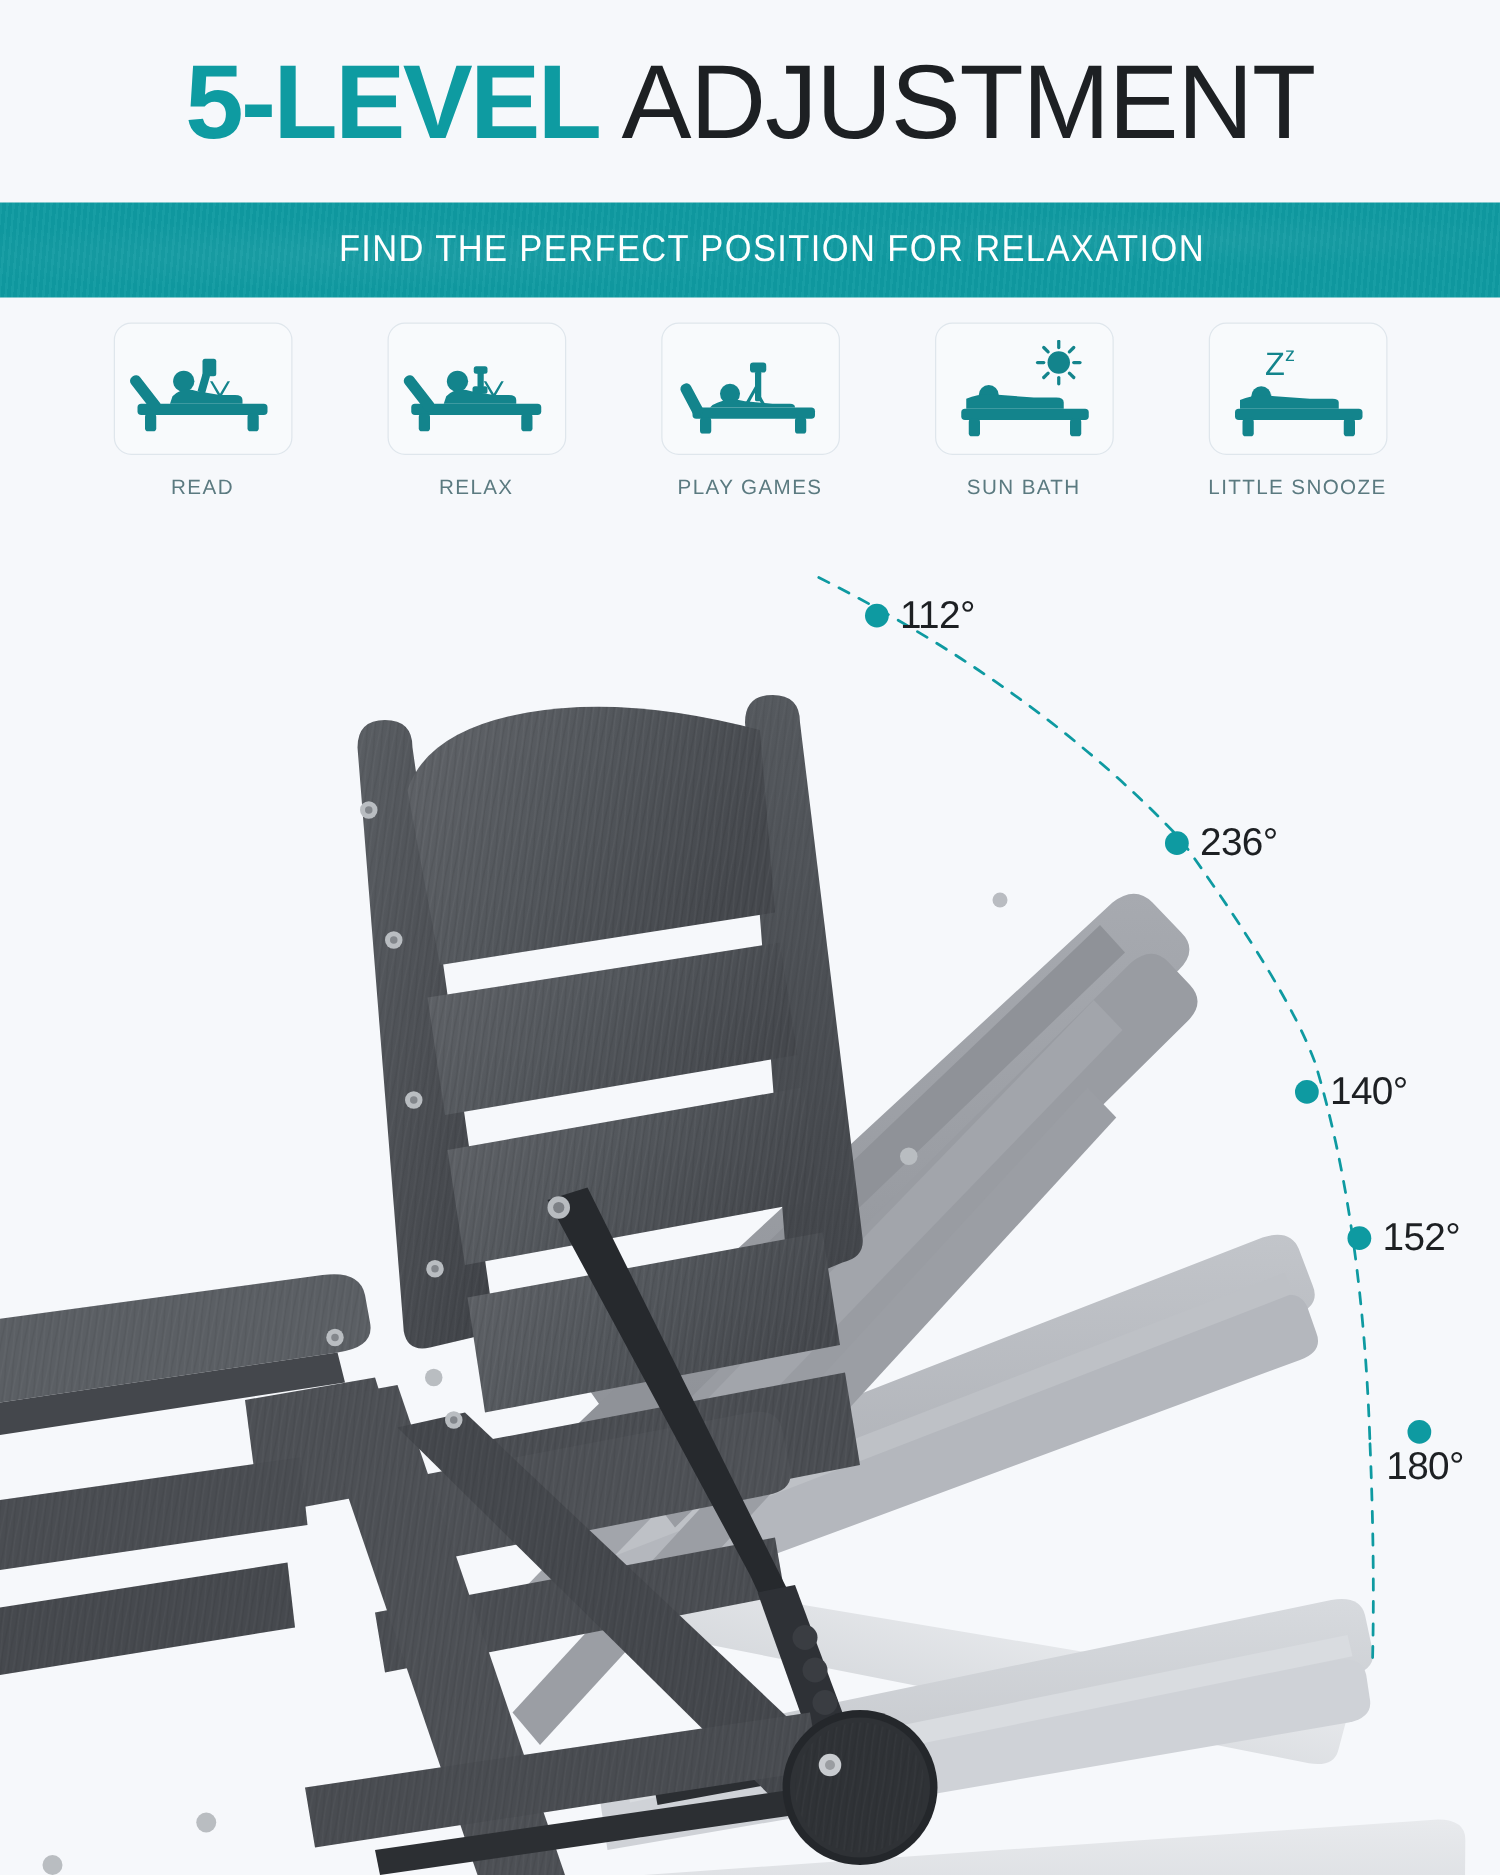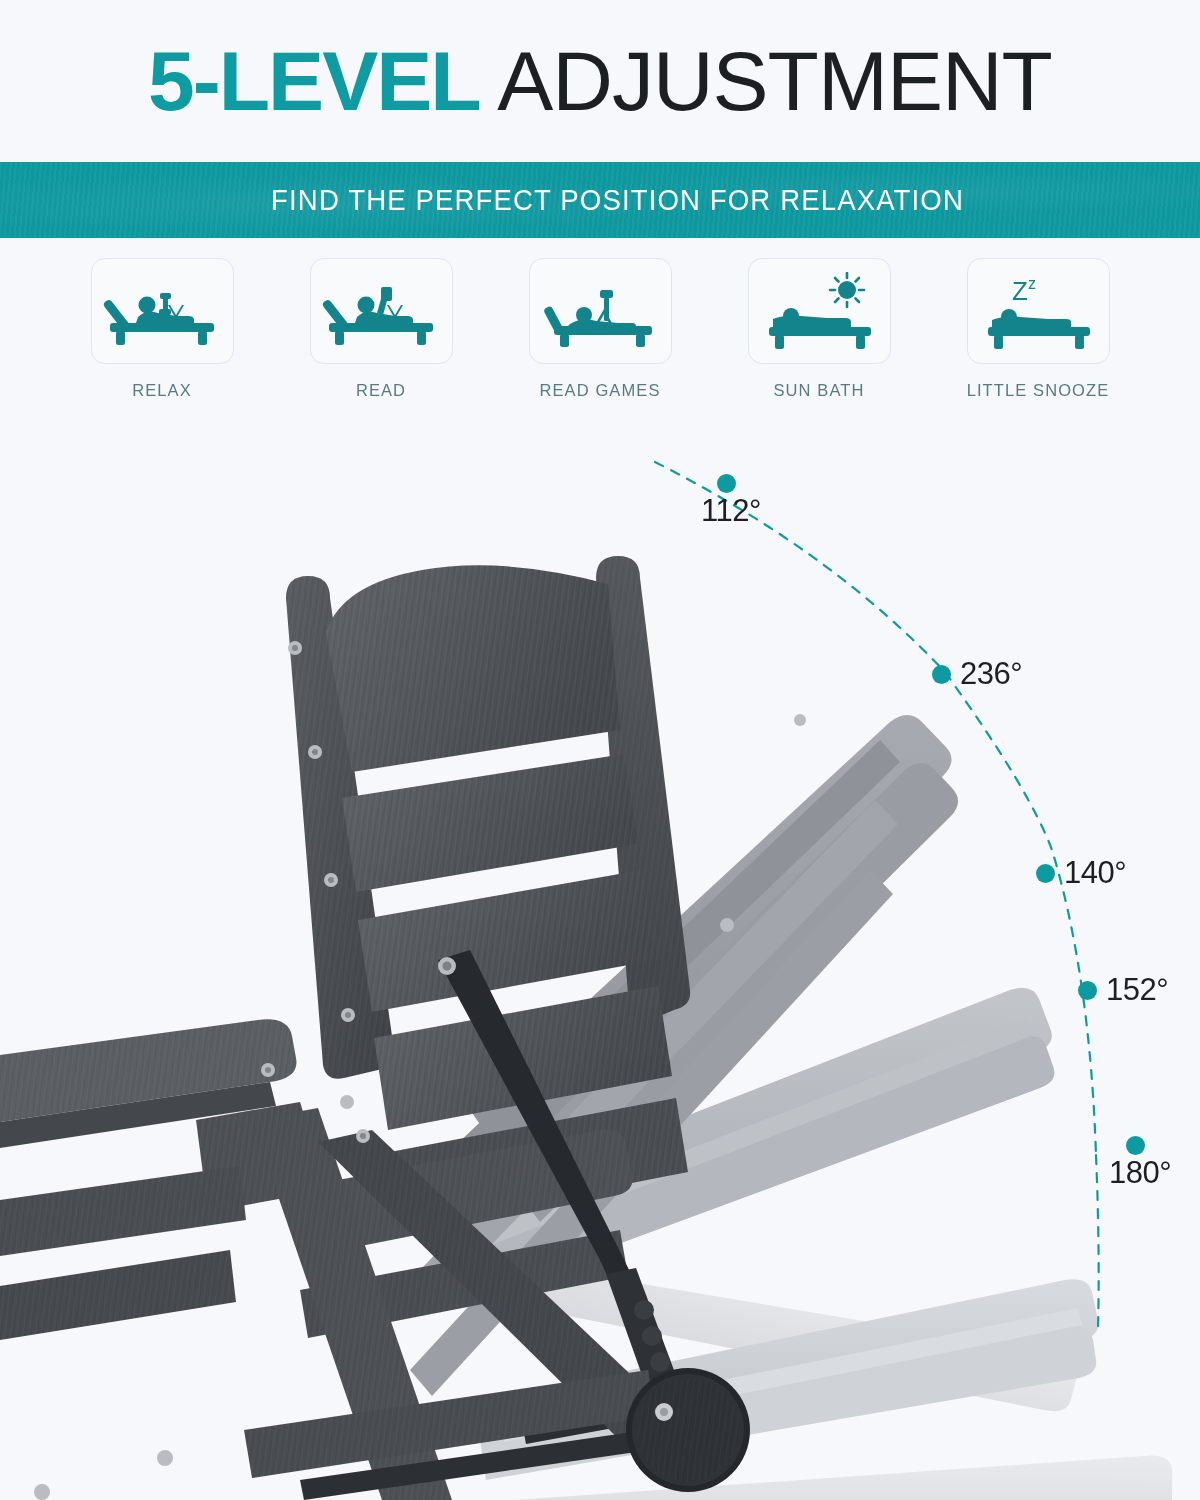--- a/index.html
+++ b/index.html
@@ -91,20 +91,39 @@
     <div class="title">
       <span class="t-accent">5-LEVEL</span><span class="t-main"> ADJUSTMENT</span>
     </div>
   </div>
 
   <div class="banner">
     <div class="banner-text">FIND THE PERFECT POSITION FOR RELAXATION</div>
   </div>
 
   <div class="icon-row">
+
+    <div class="icon-cell">
+      <div class="icon-box">
+        <svg width="120" height="72" viewBox="0 0 120 72">
+          <g fill="#13848c">
+            <rect x="8" y="48" width="104" height="9" rx="3"></rect>
+            <rect x="14" y="56" width="9" height="14" rx="2.5"></rect>
+            <rect x="96" y="56" width="9" height="14" rx="2.5"></rect>
+            <rect x="10" y="23" width="9" height="34" rx="4" transform="rotate(-38 14 40)"></rect>
+            <circle cx="45" cy="30" r="8.5"></circle>
+            <path d="M36 42 Q44 34 56 38 L74 41 L86 41 Q92 41 92 45 L92 48 L34 48 Z"></path>
+            <path d="M66 30 L74 44 L82 30 L80 30 L74 40 L68 30 Z"></path>
+            <path d="M56 38 L60 24 L66 26 L62 40 Z"></path>
+            <rect x="60" y="12" width="11" height="14" rx="2"></rect>
+          </g>
+        </svg>
+      </div>
+      <div class="icon-label">READ</div>
+    </div>
 
     <div class="icon-cell">
       <div class="icon-box">
         <svg width="120" height="72" viewBox="0 0 120 72">
           <g fill="#13848c">
             <rect x="8" y="48" width="104" height="9" rx="3"></rect>
             <rect x="14" y="56" width="9" height="14" rx="2.5"></rect>
             <rect x="96" y="56" width="9" height="14" rx="2.5"></rect>
             <rect x="10" y="23" width="9" height="34" rx="4" transform="rotate(-38 14 40)"></rect>
             <circle cx="45" cy="30" r="8.5"></circle>
@@ -116,52 +135,33 @@
           </g>
         </svg>
       </div>
       <div class="icon-label">RELAX</div>
     </div>
 
     <div class="icon-cell">
       <div class="icon-box">
         <svg width="120" height="72" viewBox="0 0 120 72">
           <g fill="#13848c">
-            <rect x="8" y="48" width="104" height="9" rx="3"></rect>
-            <rect x="14" y="56" width="9" height="14" rx="2.5"></rect>
-            <rect x="96" y="56" width="9" height="14" rx="2.5"></rect>
-            <rect x="10" y="23" width="9" height="34" rx="4" transform="rotate(-38 14 40)"></rect>
-            <circle cx="45" cy="30" r="8.5"></circle>
-            <path d="M36 42 Q44 34 56 38 L74 41 L86 41 Q92 41 92 45 L92 48 L34 48 Z"></path>
-            <path d="M66 30 L74 44 L82 30 L80 30 L74 40 L68 30 Z"></path>
-            <path d="M56 38 L60 24 L66 26 L62 40 Z"></path>
-            <rect x="60" y="12" width="11" height="14" rx="2"></rect>
-          </g>
-        </svg>
-      </div>
-      <div class="icon-label">READ</div>
-    </div>
-
-    <div class="icon-cell">
-      <div class="icon-box">
-        <svg width="120" height="72" viewBox="0 0 120 72">
-          <g fill="#13848c">
             <rect x="14" y="51" width="98" height="9" rx="3"></rect>
             <rect x="20" y="59" width="9" height="13" rx="2.5"></rect>
             <rect x="96" y="59" width="9" height="13" rx="2.5"></rect>
             <rect x="9" y="31" width="9" height="28" rx="4" transform="rotate(-28 13 45)"></rect>
             <circle cx="44" cy="40" r="8"></circle>
             <path d="M30 49 Q42 42 56 46 L78 48 L92 48 Q96 48 96 51 L28 51 Z"></path>
             <rect x="64" y="22" width="5" height="24" rx="1.5"></rect>
             <rect x="60" y="15" width="13" height="8" rx="2.5"></rect>
             <path d="M56 48 L64 34 L72 48 L69 48 L64 39 L59 48 Z"></path>
           </g>
         </svg>
       </div>
-      <div class="icon-label">READ GAMES</div>
+      <div class="icon-label">PLAY GAMES</div>
     </div>
 
     <div class="icon-cell">
       <div class="icon-box">
         <svg width="120" height="78" viewBox="0 0 120 78">
           <g fill="#13848c">
             <g>
               <circle cx="88" cy="18" r="9"></circle>
               <g stroke="#13848c" stroke-width="2.6" stroke-linecap="round">
                 <line x1="88" y1="1" x2="88" y2="6"></line>
@@ -376,21 +376,21 @@
       </g>
 
       <path d="M660 35 C 760 110, 880 260, 940 240
                M660 35 C 790 95, 905 175, 952 240" fill="none" stroke="none"></path>
       <path d="M655 32 Q 830 120 945 242 Q 1030 360 1052 420
                Q 1090 545 1096 725" fill="none" stroke="#0e9aa1" stroke-width="2.2" stroke-dasharray="9 9" stroke-linecap="round"></path>
       <path d="M710 50 Q 600 25 655 32" fill="none" stroke="#0e9aa1" stroke-width="2.2" stroke-dasharray="9 9" opacity="0"></path>
       <path d="M1096 725 Q 1100 820 1098 900" fill="none" stroke="#0e9aa1" stroke-width="2.2" stroke-dasharray="9 9" stroke-linecap="round"></path>
     </svg>
 
-    <div class="callout" style="left:692px; top:44px;flex-direction:column;">
+    <div class="callout" style="left:692px; top:44px;">
       <span class="dot"></span>
       <span class="angle-text">112°</span>
     </div>
 
     <div class="callout" style="left:932px; top:226px;">
       <span class="dot"></span>
       <span class="angle-text">236°</span>
     </div>
 
     <div class="callout" style="left:1036px; top:404px;margin-top:21px;">

